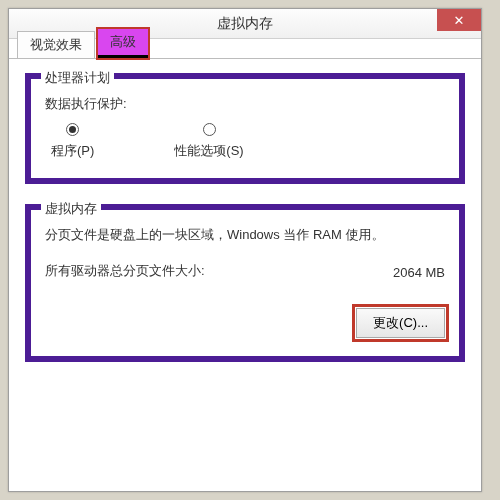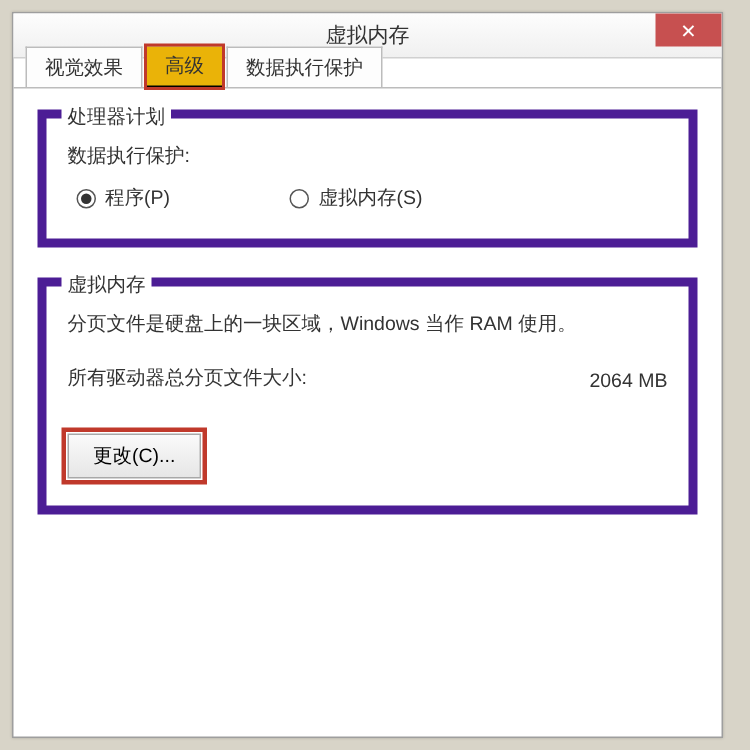--- a/index.html
+++ b/index.html
@@ -63,23 +63,23 @@
     border: 1px solid #bcbcbc;
     border-bottom: none;
     background: #fdfdfd;
     margin-right: 2px;
     font-size: 13px;
     color: #333;
     position: relative;
     cursor: pointer;
   }
   .tab.active {
-    background: #eab308;
+    background: #d946ef;
     top: 1px;
-    border-bottom: 2px solid #000000;
+    border-bottom: 4px solid #000000;
   }
   .tab.highlight {
     outline: 2px solid #c0392b;
     outline-offset: -1px;
   }
   .content {
     padding: 14px 16px;
     color: #333;
   }
   .groupbox {
@@ -105,20 +105,21 @@
   .radio-row {
     display: flex;
     gap: 80px;
     padding-left: 6px;
   }
   .radio-item {
     display: flex;
     align-items: center;
     gap: 6px;
     cursor: pointer;
+    flex-direction: column;
   }
   .radio-circle {
     width: 13px;
     height: 13px;
     border: 1px solid #555;
     border-radius: 50%;
     display: inline-flex;
     align-items: center;
     justify-content: center;
     background: #fff;
@@ -131,21 +132,21 @@
   }
   .vm-row {
     display: flex;
     justify-content: space-between;
     margin-top: 18px;
     margin-bottom: 28px;
     align-items: flex-end;
   }
   .btn-row {
     display: flex;
-    justify-content: flex-start;
+    justify-content: flex-end;
   }
   .btn {
     padding: 5px 16px;
     background: linear-gradient(#fafafa,#e6e6e6);
     border: 1px solid #a8a8a8;
     font-size: 13px;
     cursor: pointer;
   }
   .btn.highlight {
     outline: 3px solid #c0392b;
@@ -163,41 +164,38 @@
       <span>✕</span>
     </div>
   </div>
 
   <div class="tabs-row">
     <div class="tab">
       <span>视觉效果</span>
     </div>
     <div class="tab active highlight">
       <span>高级</span>
-    </div>
-    <div class="tab">
-      <span>数据执行保护</span>
     </div>
   </div>
 
   <div class="content">
 
     <div class="groupbox">
       <div class="groupbox-title">处理器计划</div>
       <div class="subhead">数据执行保护:</div>
       <div class="radio-row">
         <div class="radio-item">
           <span class="radio-circle">
               <span class="radio-dot"></span>
             </span>
           <span>程序(P)</span>
         </div>
         <div class="radio-item">
           <span class="radio-circle"></span>
-          <span>虚拟内存(S)</span>
+          <span>性能选项(S)</span>
         </div>
       </div>
     </div>
 
     <div class="groupbox">
       <div class="groupbox-title">虚拟内存</div>
       <div class="desc">分页文件是硬盘上的一块区域，Windows 当作 RAM 使用。</div>
       <div class="vm-row">
         <span>所有驱动器总分页文件大小:</span>
         <span>2064 MB</span>

